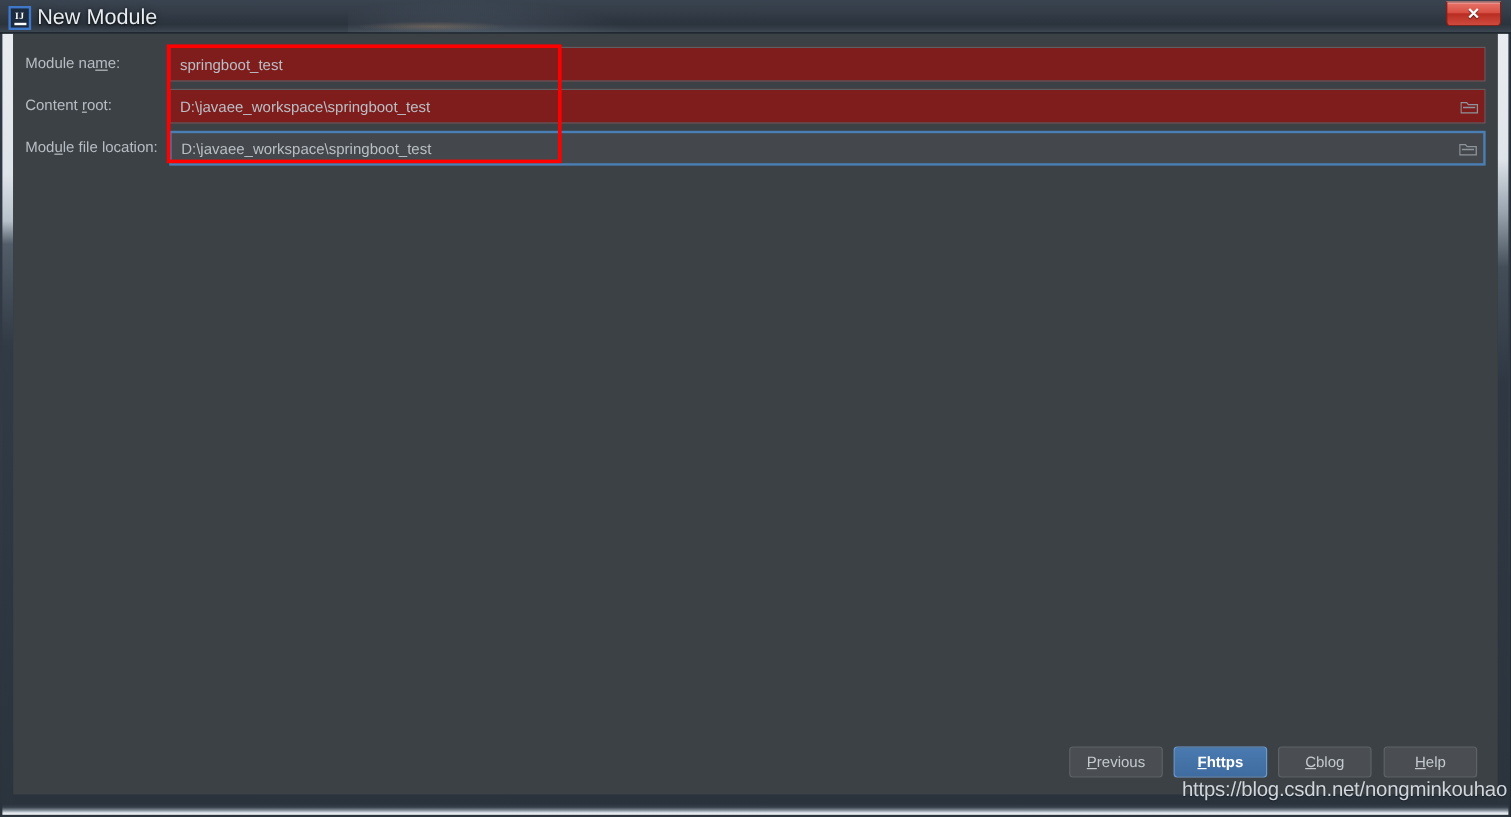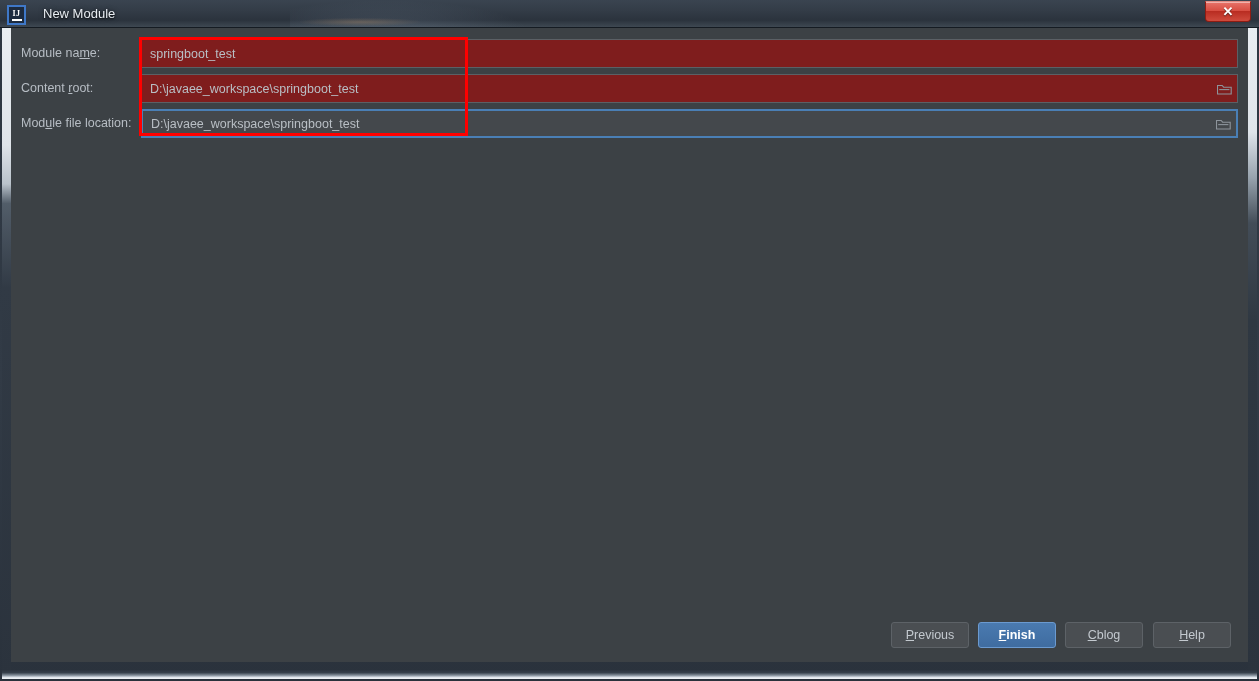--- a/index.html
+++ b/index.html
@@ -92,23 +92,23 @@
     letter-spacing: 0.5px;
     font-family: "Liberation Serif", serif;
   }
   .app-icon .ij-bar {
     width: 10px; height: 2px;
     background: #ffffff;
     margin-top: 1px;
   }
   .title-text {
     position: absolute;
-    left: 43px; top: 5px;
+    left: 31px; top: 5px;
     color: #e8edf2;
-    font-size: 13px;
+    font-size: 18px;
     line-height: 18px;
     text-shadow: 0 1px 2px rgba(0,0,0,0.75), 0 0 5px rgba(0,0,0,0.5);
     white-space: nowrap;
   }
 
   
   .close-btn {
     position: absolute;
     right: 8px; top: 1px;
     width: 46px; height: 21px;
@@ -308,32 +308,33 @@
 
     <div class="btnbar">
       <div class="dlg-btn" style="left:880px; width:78px;">
         <span></span>
           <u>P</u>
           <span>revious</span>
       </div>
       <div class="dlg-btn primary" style="left:967px; width:78px;">
         <span></span>
           <u>F</u>
-          <span>inish</span>
+          <span>https</span>
       </div>
       <div class="dlg-btn" style="left:1054px; width:78px;">
         <span></span>
           <u>C</u>
           <span>blog</span>
       </div>
       <div class="dlg-btn" style="left:1142px; width:78px;">
         <span></span>
           <u>H</u>
           <span>elp</span>
       </div>
     </div>
 
   </div>
 
   <div class="annotation-rect"></div>
 
+  <div class="watermark">https://blog.csdn.net/nongminkouhao</div>
 
 </div>
 
 </body></html>

